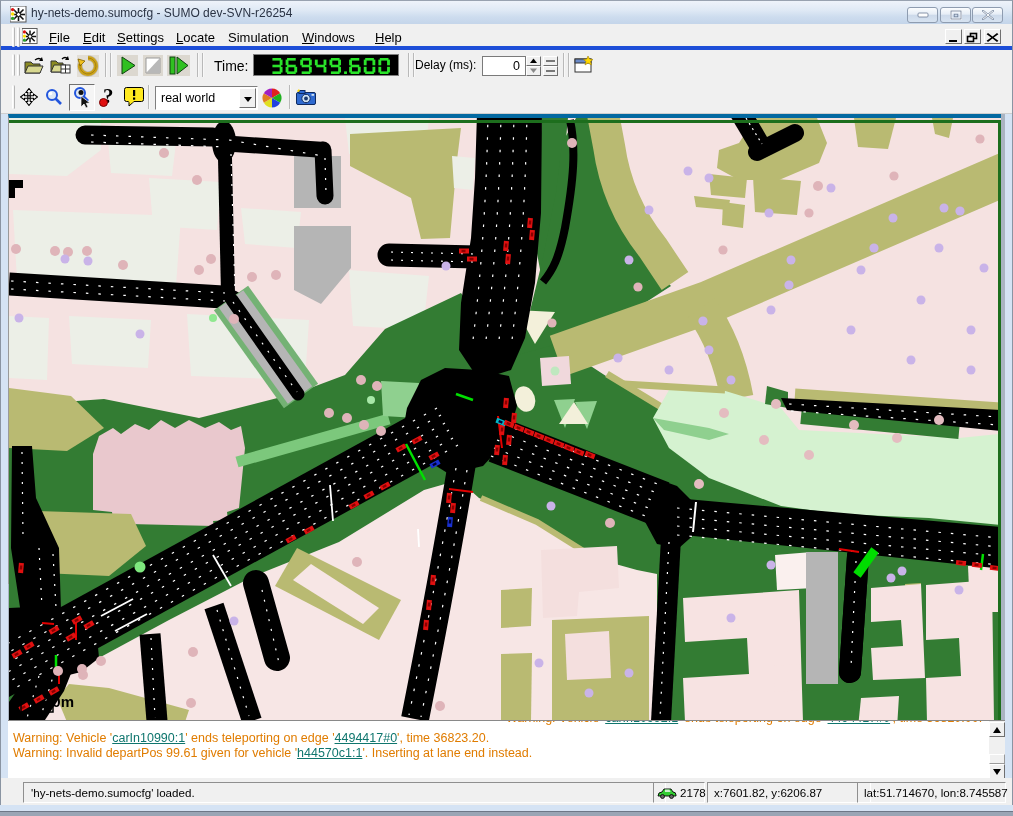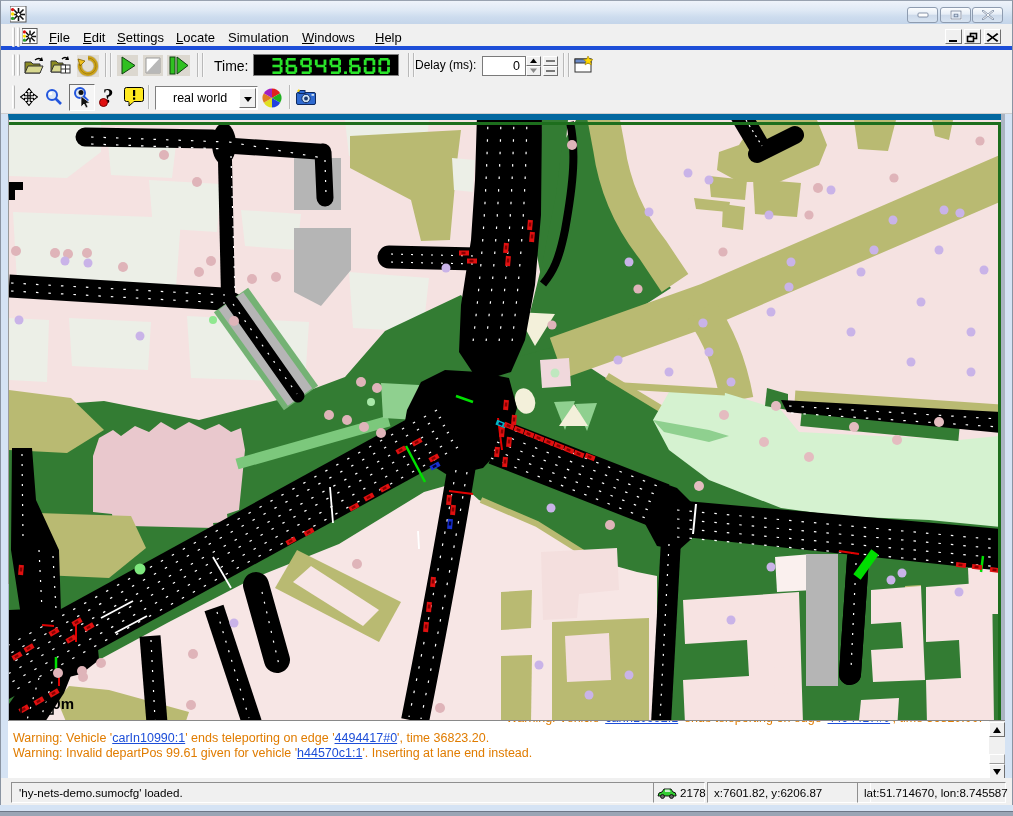--- a/index.html
+++ b/index.html
@@ -25,30 +25,30 @@
 .mdibtn { position:absolute; top:5px; width:17px; height:15px; background:#f0f0f0; border:1px solid; border-color:#fff #707070 #707070 #fff; }
 
 #toolbar1 { position:absolute; left:1px; top:50px; width:1011px; height:30px; background:#f0f0f0; }
 #toolbar2 { position:absolute; left:1px; top:80px; width:1011px; height:34px; background:#f0f0f0; border-bottom:1px solid #cfcfcf;}
 .tsep { position:absolute; width:2px; background:#f8f8f8; border-left:1px solid #b9b9b9; }
 .lbl { position:absolute; font-size:14px; color:#000; }
 #lcd { position:absolute; left:252px; top:4px; width:146px; height:22px; background:#000; border:1px solid #808080;}
 .spinf { position:absolute; background:#fff; border:1px solid #7a7a7a; font-size:12.5px; text-align:right; }
 .icon { position:absolute; }
 #combo { position:absolute; left:154px; top:6px; width:103px; height:24px; background:#fff; border:1px solid; border-color:#7f7f7f #fff #fff #7f7f7f; }
-#combo .txt { position:absolute; left:5px; top:4px; font-size:12.5px;margin-left:12px; }
+#combo .txt { position:absolute; left:5px; top:4px; font-size:12.5px; }
 #combo .drop { position:absolute; right:1px; top:1px; width:17px; height:20px; background:#f0f0f0; border:1px solid; border-color:#fff #707070 #707070 #fff; }
 #combo .drop:after { content:""; position:absolute; left:4px; top:8px; border:4px solid transparent; border-top:5px solid #000; }
 
-#map { position:absolute; left:8px; top:114px; width:993px; height:470px; background:#fde047; border-top:6px solid #0369a1; border-left:1px solid #9a9a9a;}
+#map { position:absolute; left:8px; top:114px; width:993px; height:470px; background:#fde047; border-top:4px solid #0369a1; border-left:1px solid #9a9a9a;}
 #mapsvg { position:absolute; left:0; top:0; }
 
 #msg { position:absolute; left:8px; top:720px; width:997px; height:58px; background:#fff; border-top:1px solid #898989; overflow:hidden;}
 .warn { position:absolute; left:5px; font-size:12.5px; color:#e07c00; white-space:pre;}
-.warn a { color:#1d4ed8; text-decoration:underline;text-align:center; }
+.warn a { color:#0f766e; text-decoration:underline;text-align:center; }
 #msb { position:absolute; left:989px; top:721px; width:16px; height:57px; background:#f0f0f0; }
 .sbtn { position:absolute; left:0; width:16px; height:15px; background:#f0f0f0; border:1px solid; border-color:#fff #6f6f6f #6f6f6f #fff;}
 
 #status { position:absolute; left:1px; top:778px; width:1011px; height:27px; background:#f0f0f0; }
 .panel { position:absolute; top:4px; height:21px; border:1px solid; border-color:#8f8f8f #fff #fff #8f8f8f; font-size:11.6px; color:#000; white-space:nowrap; }
 .panel span { position:absolute; top:3px; }
 </style>
 </head>
 <body>
 <div id="win">
@@ -65,20 +65,21 @@
           <line x1="2" y1="8.5" x2="15" y2="8.5"></line>
         <line x1="3.5" y1="3.5" x2="13.5" y2="13.5"></line>
           <line x1="13.5" y1="3.5" x2="3.5" y2="13.5"></line>
       </g>
       <circle cx="8.5" cy="8.5" r="2" fill="#fff" stroke="#111"></circle>
       <rect x="0.8" y="1.8" width="3.4" height="12" fill="#fff" opacity="0.8"></rect>
       <circle cx="2.6" cy="3.6" r="1.7" fill="#d11"></circle>
       <circle cx="2.6" cy="8" r="1.7" fill="#ffe000"></circle>
       <circle cx="2.6" cy="12.4" r="1.7" fill="#2ca02c"></circle>
     </svg>
+    <div id="title-text">hy-nets-demo.sumocfg - SUMO dev-SVN-r26254</div>
     <div class="tbtn" style="left:906px">
         <span>
           <svg width="12" height="6">
             <rect x="1" y="1" width="10" height="4" rx="1" fill="#fdfdfd" stroke="#6d7c96" stroke-width="0.8"></rect>
           </svg>
         </span>
       </div>
     <div class="tbtn" style="left:939px">
         <span>
           <svg width="12" height="10">
@@ -786,21 +787,21 @@
     <div class="sbtn" style="top:1px"><svg width="14" height="13">
           <path d="M7,3 L11,9 L3,9 Z" fill="#000"></path>
         </svg></div>
     <div class="sbtn" style="top:33px;height:10px;border-color:#fff #9a9a9a #9a9a9a #fff"></div>
     <div class="sbtn" style="top:43px"><svg width="14" height="13">
           <path d="M7,9 L11,3 L3,3 Z" fill="#000"></path>
         </svg></div>
   </div>
 
   <div id="status">
-    <div class="panel" style="left:10px;width:643px">
+    <div class="panel" style="left:22px;width:643px">
         <span style="left:7px">'hy-nets-demo.sumocfg' loaded.</span>
       </div>
     <div class="panel" style="left:652px;width:52px">
       <svg style="position:absolute;left:3px;top:4px" width="20" height="12" viewBox="0 0 20 12">
         <path d="M1,9 Q1,5 5,5 L7,2 L14,2 L16,5 Q19,5 19,8 L19,9 Z" fill="#33cc33" stroke="#000" stroke-width="0.9"></path>
         <circle cx="5.5" cy="9.5" r="2" fill="#666" stroke="#000" stroke-width="0.8"></circle>
         <circle cx="14.5" cy="9.5" r="2" fill="#666" stroke="#000" stroke-width="0.8"></circle>
         <path d="M8,2.5 L8,5 L13.5,5 L12.5,2.5 Z" fill="#cceecc"></path>
       </svg>
       <span style="left:26px">2178</span>

